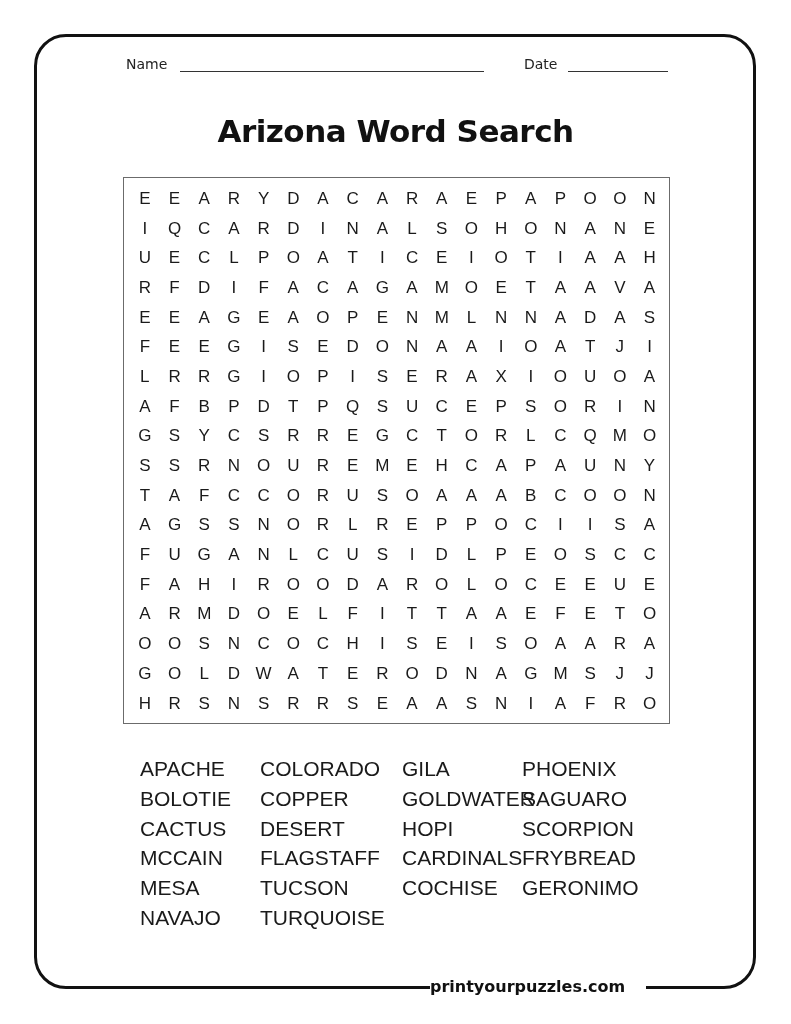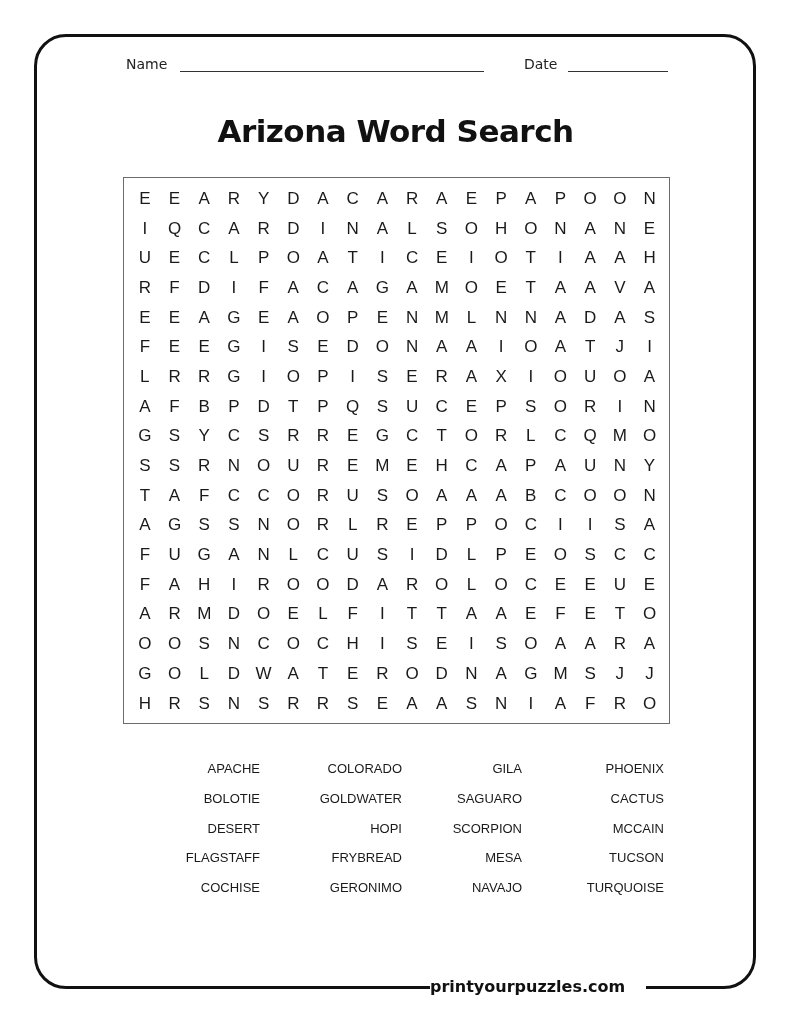--- a/index.html
+++ b/index.html
@@ -119,23 +119,23 @@
     .wordlist {
       position: absolute;
       top: 758px;
       left: 140px;
       width: 524px;
       display: grid;
       grid-template-columns: 120px 142px 120px 142px;
       grid-auto-rows: 29.8px;
     }
     .word {
-      text-align: right;
+      text-align: left;
       font-family: "Liberation Sans", sans-serif;
-      font-size: 13px;
+      font-size: 21px;
       color: #1a1a1a;
       line-height: 22px;
     }
   </style>
 </head>
 <body>
 
 <div class="frame"></div>
 <div class="footer-gap"></div>
 <div class="footer-text">printyourpuzzles.com</div>
@@ -477,28 +477,30 @@
       <div class="cell">O</div>
     </div>
 </div>
 
 <div class="wordlist" id="word-list">
     <div class="word">APACHE</div>
     <div class="word">COLORADO</div>
     <div class="word">GILA</div>
     <div class="word">PHOENIX</div>
     <div class="word">BOLOTIE</div>
+    <div class="word">COPPER</div>
     <div class="word">GOLDWATER</div>
     <div class="word">SAGUARO</div>
     <div class="word">CACTUS</div>
     <div class="word">DESERT</div>
     <div class="word">HOPI</div>
     <div class="word">SCORPION</div>
     <div class="word">MCCAIN</div>
     <div class="word">FLAGSTAFF</div>
+    <div class="word">CARDINALS</div>
     <div class="word">FRYBREAD</div>
     <div class="word">MESA</div>
     <div class="word">TUCSON</div>
     <div class="word">COCHISE</div>
     <div class="word">GERONIMO</div>
     <div class="word">NAVAJO</div>
     <div class="word">TURQUOISE</div>
   </div>
 
 </body></html>

